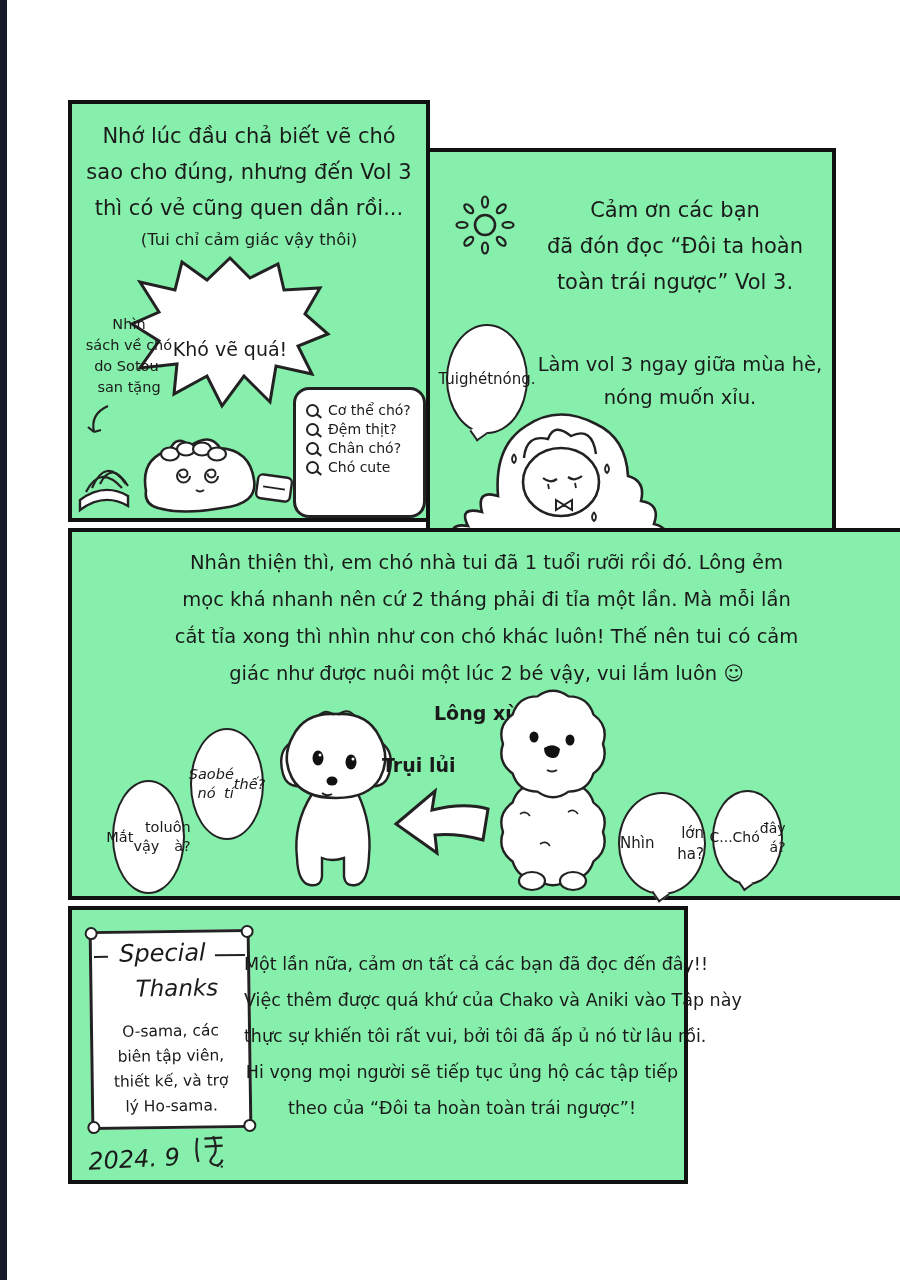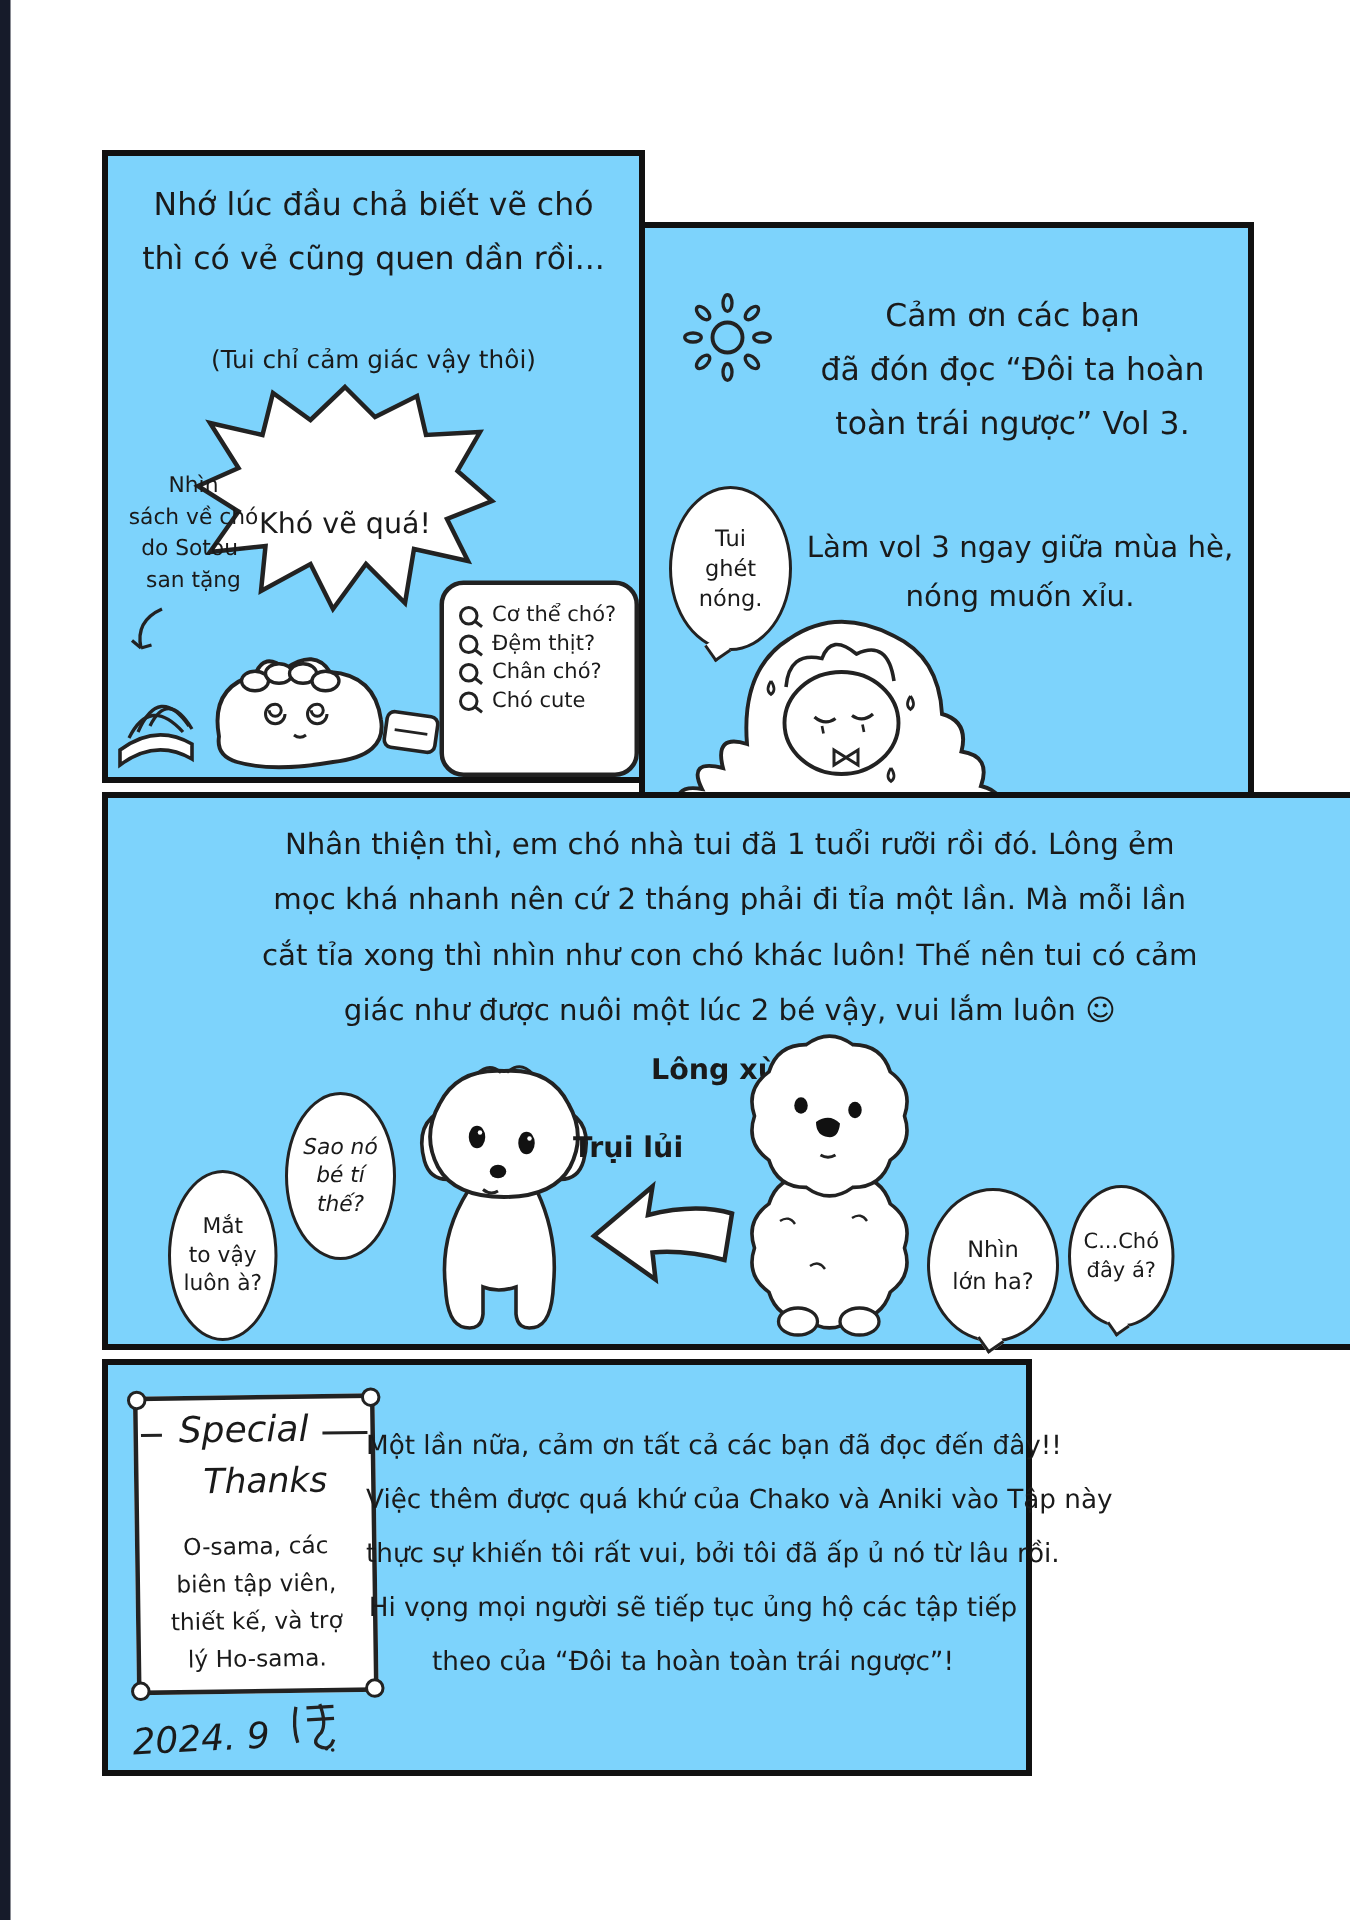--- a/index.html
+++ b/index.html
@@ -1,21 +1,21 @@
 <!DOCTYPE html>
 <html><head>
 <meta charset="utf-8">
 <style>
   html,body{margin:0;padding:0;}
   body{
     width:900px;height:1280px;position:relative;background:#ffffff;
     font-family:"DejaVu Sans", sans-serif;color:#1a1a1a;overflow:hidden;
   }
   .edge{position:absolute;left:0;top:0;width:7px;height:1280px;background:#161b2a;}
-  .panel{position:absolute;background:#7dd3fc;border:4px solid #111;box-sizing:border-box;}
+  .panel{position:absolute;background:#86efac;border:4px solid #111;box-sizing:border-box;}
   .abs{position:absolute;}
   .ctext{text-align:center;}
   .nline{white-space:nowrap;}
   svg{display:block;}
   svg path, svg circle, svg ellipse, svg rect, svg polygon, svg line{vector-effect:non-scaling-stroke;}
 
   
   #panel1{left:68px;top:100px;width:362px;height:422px;}
   .p1-main{left:0;right:0;top:14px;font-size:21px;line-height:36px;}
   .p1-sub{left:0;right:0;top:126px;font-size:16.5px;}
@@ -28,21 +28,21 @@
   .creature{position:absolute;left:2px;top:292px;}
   .search-bubble{left:221px;top:283px;width:133px;height:131px;border:3px solid #222;border-radius:16px;background:#fff;box-sizing:border-box;padding:9px 6px 6px 10px;}
   .s-item{display:flex;align-items:center;font-size:14px;margin:3px 0;white-space:nowrap;}
   .mag{width:9px;height:9px;border:2px solid #222;border-radius:50%;display:inline-block;position:relative;margin-right:9px;flex:none;}
   .mag::after{content:"";position:absolute;width:6px;height:2px;background:#222;right:-5px;bottom:-2px;transform:rotate(38deg);}
 
   
   #panel2{left:426px;top:100px;width:410px;height:422px;margin-top:48px;}
   .p2-main{left:92px;right:4px;top:40px;font-size:21px;line-height:36px;}
   .sun{position:absolute;left:22px;top:38px;}
-  .oval{position:absolute;border:2.5px solid #222;border-radius:50%;background:#fff;display:flex;flex-direction:column;align-items:center;justify-content:center;text-align:right;box-sizing:border-box;}
+  .oval{position:absolute;border:2.5px solid #222;border-radius:50%;background:#fff;display:flex;align-items:center;justify-content:center;text-align:right;box-sizing:border-box;}
   .tail{position:absolute;width:11px;height:11px;background:#fff;border-right:2.5px solid #222;border-bottom:2.5px solid #222;transform:rotate(55deg);}
   .b-hot{left:16px;top:172px;width:82px;height:110px;font-size:15px;line-height:20px;}
   .b-hot .tail{bottom:-7px;left:24px;}
   .p2-sub{left:100px;right:2px;top:196px;font-size:19.5px;line-height:33px;}
   .blobdog{position:absolute;left:14px;top:242px;}
 
   
   #panel3{left:68px;top:528px;width:837px;height:372px;}
   .p3-para{left:8px;right:8px;top:12px;font-size:19.5px;line-height:37px;}
   .b-small{left:118px;top:196px;width:74px;height:112px;font-size:14.5px;line-height:19px;font-style:italic;}
@@ -73,20 +73,21 @@
   .p4-para{left:172px;right:4px;top:36px;font-size:17.5px;line-height:36px;}
 </style>
 </head>
 <body>
 
 <div class="edge"></div>
 
 <div class="panel" id="panel1">
   <div class="abs ctext p1-main">
     <div class="nline">Nhớ lúc đầu chả biết vẽ chó</div>
+    <div class="nline">sao cho đúng, nhưng đến Vol 3</div>
     <div class="nline">thì có vẻ cũng quen dần rồi...</div>
   </div>
   <div class="abs ctext p1-sub nline">(Tui chỉ cảm giác vậy thôi)</div>
 
   <div class="abs burst">
     <svg width="204" height="158" viewBox="0 0 204 158">
       <polygon points="102,4 122,24 150,10 156,36 192,34 177,60 200,80 170,92 184,120 148,112 142,148 116,122 94,152 79,122 46,140 49,110 12,114 31,87 4,70 31,58 12,28 47,36 54,8 79,26" fill="#ffffff" stroke="#222" stroke-width="3"></polygon>
     </svg>
     <div class="burst-t2 nline">Khó vẽ quá!</div>
   </div>

